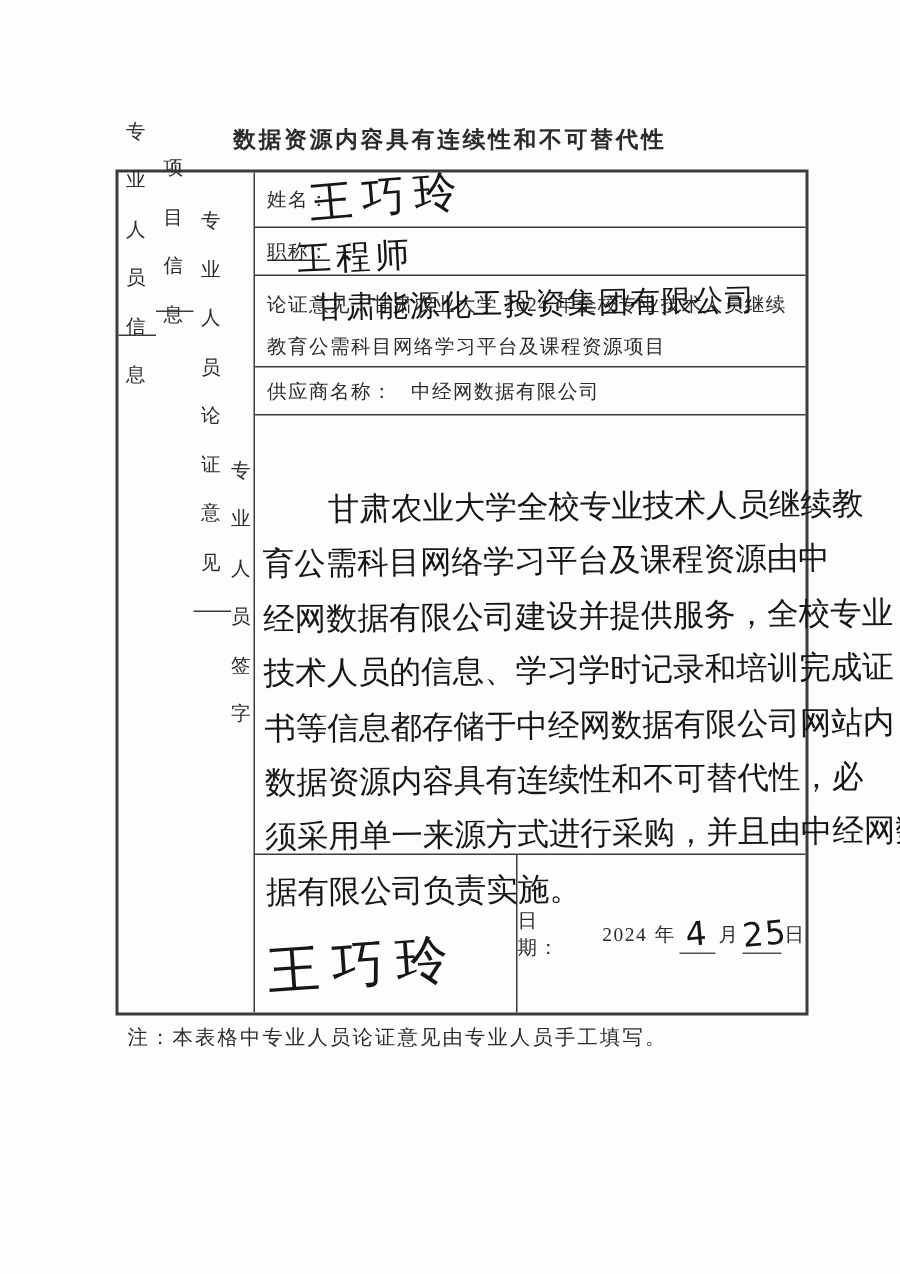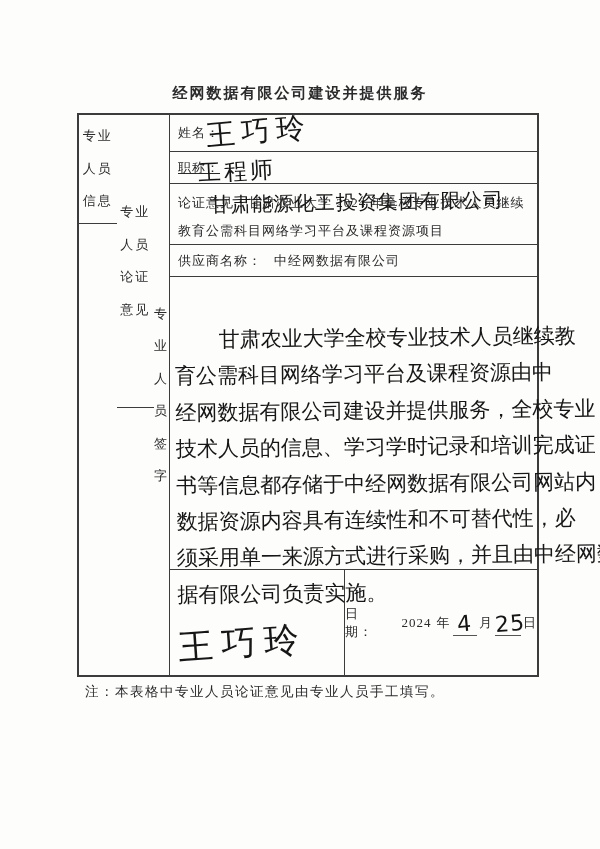--- a/index.html
+++ b/index.html
@@ -103,28 +103,31 @@
   .doc-note {
     position:absolute; left:85px; top:683px;
     font-size:13.5px; letter-spacing:1.5px;
   }
 </style>
 </head>
 <body>
 
 <div class="page">
 
-  <div class="doc-title">经网数据有限公司建设并提供服务</div>
+  <div class="doc-title">数据资源内容具有连续性和不可替代性</div>
 
   <div class="doc-table">
 
     <div class="label-col">
       <div class="lcell lh1">
         <span>专业人员</span>
         <span>信息</span>
+      </div>
+      <div class="lcell lh2">
+        <span>项目信息</span>
       </div>
       <div class="lcell lh3">
         <span>专业人员</span>
         <span>论证意见</span>
       </div>
       <div class="lcell lh4">
         <span>专业人员</span>
         <span>签字</span>
       </div>
     </div>

